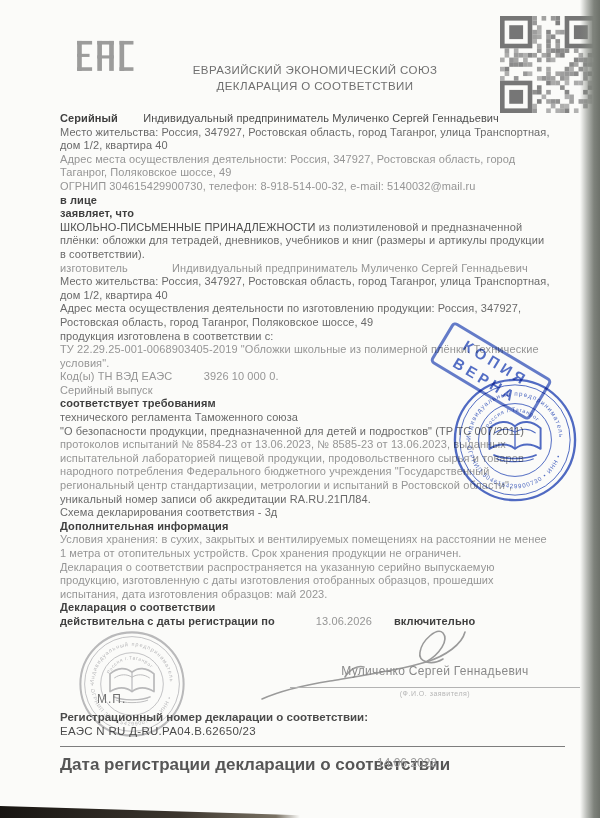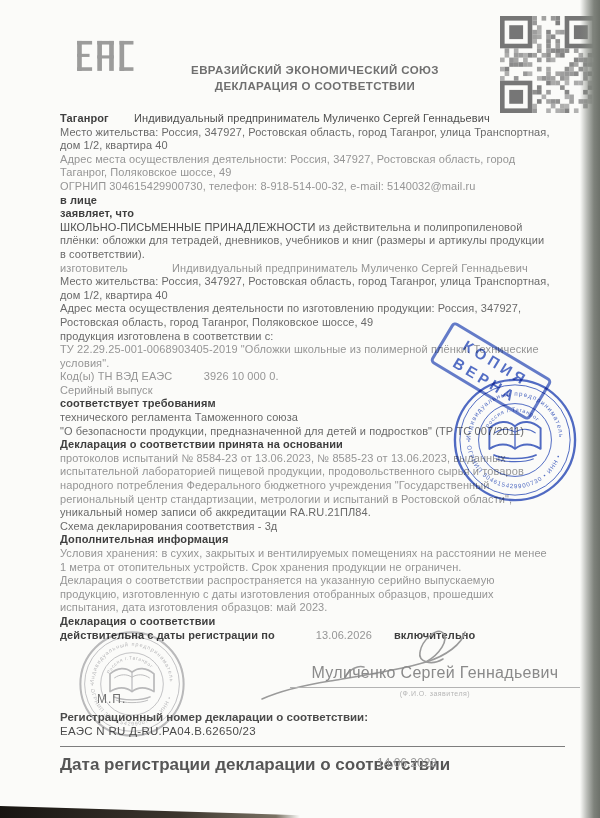--- a/index.html
+++ b/index.html
@@ -10,21 +10,21 @@
   }
   
   .edge-right{position:absolute;top:0;right:0;width:20px;height:100%;
     background:linear-gradient(to right,rgba(130,134,127,0) 0%,rgba(130,134,127,.55) 35%,#7e827b 70%,#6d716a 100%);}
   .edge-bottom{position:absolute;left:0;bottom:0;width:300px;height:20px;
     clip-path:polygon(0 40%,100% 86%,100% 100%,0 100%);
     background:linear-gradient(to right,#181512,#3c362e 60%,#7a7264 92%,rgba(122,114,100,0));}
   
   .eac{position:absolute;left:73px;top:34px;width:62px;height:50px;opacity:.85;}
   .title{position:absolute;left:140px;top:62px;width:350px;text-align:center;
-    font-weight:bold;font-size:11.5px;line-height:16px;color:#6f6f6f;letter-spacing:.4px;}
+    font-weight:normal;font-size:11.5px;line-height:16px;color:#6f6f6f;letter-spacing:.4px;}
   .qr{position:absolute;left:500px;top:16px;width:97px;height:97px;}
   
   .doc-body{position:absolute;left:60px;top:112px;width:528px;}
   .tl{white-space:pre;overflow:hidden;height:13.6px;line-height:13.6px;
     font-size:11px;color:#6a6a6a;letter-spacing:.1px;}
   .tl .b{font-weight:bold;color:#3f3f3f;}
   .tl .d{color:#4d4d4d;}
   .tl .l{color:#959595;}
   
   .stamp{position:absolute;mix-blend-mode:multiply;}
@@ -34,21 +34,21 @@
     border:3px solid rgba(62,92,193,.8);border-radius:5px;
     color:rgba(62,92,193,.88);text-align:center;
     font-weight:bold;font-size:15px;line-height:20px;letter-spacing:4px;
     padding-top:2px;box-sizing:border-box;
   }
   .round-blue{left:451px;top:376px;width:128px;height:128px;opacity:.9;}
   .round-grey{left:77px;top:629px;width:110px;height:110px;opacity:.85;}
   
   .sig-svg{position:absolute;left:250px;top:618px;width:230px;height:90px;}
   .sig-name{position:absolute;left:290px;top:664px;width:290px;text-align:center;
-    font-size:16px;color:#8a8a8a;letter-spacing:.3px;}
+    font-size:12px;color:#8a8a8a;letter-spacing:.3px;}
   .sig-line{position:absolute;left:290px;top:687px;width:290px;height:1px;background:#b3b3b3;}
   .sig-cap{position:absolute;left:290px;top:690px;width:290px;text-align:center;
     font-size:7px;color:#b5b5b5;letter-spacing:.5px;}
   .mp{position:absolute;left:97px;top:692px;font-size:12px;color:#707070;letter-spacing:1px;}
   
   .reg-label{position:absolute;left:60px;top:711px;font-size:11.5px;font-weight:bold;color:#4a4a4a;}
   .reg-num{position:absolute;left:60px;top:725px;font-size:11.5px;font-weight:normal;color:#4a4a4a;letter-spacing:.3px;}
   .hr{position:absolute;left:60px;top:746px;width:505px;height:1px;background:#7d7d7d;}
   .regdate-label{position:absolute;left:60px;top:755px;font-size:17px;font-weight:bold;color:#565656;}
   .regdate-val{position:absolute;left:377px;top:756px;font-size:12px;color:#9a9a9a;}
@@ -221,45 +221,44 @@
       <rect x="18" y="19" width="1" height="1" fill="#7a7a7a" opacity="0.72"></rect>
       <rect x="7" y="20" width="1" height="1" fill="#7a7a7a" opacity="0.77"></rect>
       <rect x="10" y="20" width="1" height="1" fill="#7a7a7a" opacity="0.58"></rect>
       <rect x="12" y="20" width="1" height="1" fill="#7a7a7a" opacity="0.59"></rect>
       <rect x="13" y="20" width="1" height="1" fill="#7a7a7a" opacity="0.65"></rect>
       <rect x="14" y="20" width="1" height="1" fill="#7a7a7a" opacity="0.93"></rect>
       <rect x="16" y="20" width="1" height="1" fill="#7a7a7a" opacity="0.56"></rect>
     </svg>
 
   <div class="doc-body">
-      <div class="tl"><span class="b">Таганрог</span><span>        </span><span class="d">Индивидуальный предприниматель Муличенко Сергей Геннадьевич</span></div>
+      <div class="tl"><span class="b">Серийный</span><span>        </span><span class="d">Индивидуальный предприниматель Муличенко Сергей Геннадьевич</span></div>
       <div class="tl"><span>Место жительства: Россия, 347927, Ростовская область, город Таганрог, улица Транспортная,</span></div>
       <div class="tl"><span>дом 1/2, квартира 40</span></div>
       <div class="tl"><span class="l">Адрес места осуществления деятельности: Россия, 347927, Ростовская область, город</span></div>
       <div class="tl"><span class="l">Таганрог, Поляковское шоссе, 49</span></div>
       <div class="tl"><span class="l">ОГРНИП 304615429900730, телефон: 8-918-514-00-32, e-mail: 5140032@mail.ru</span></div>
       <div class="tl"><span class="b">в лице</span></div>
       <div class="tl"><span class="b">заявляет, что</span></div>
-      <div class="tl"><span class="d">ШКОЛЬНО-ПИСЬМЕННЫЕ ПРИНАДЛЕЖНОСТИ</span><span> из действительна и полипропиленовой</span></div>
+      <div class="tl"><span class="d">ШКОЛЬНО-ПИСЬМЕННЫЕ ПРИНАДЛЕЖНОСТИ</span><span> из полиэтиленовой и предназначенной</span></div>
       <div class="tl"><span>плёнки: обложки для тетрадей, дневников, учебников и книг (размеры и артикулы продукции</span></div>
       <div class="tl"><span>в соответствии).</span></div>
       <div class="tl"><span class="l">изготовитель</span><span>              </span><span class="l">Индивидуальный предприниматель Муличенко Сергей Геннадьевич</span></div>
       <div class="tl"><span>Место жительства: Россия, 347927, Ростовская область, город Таганрог, улица Транспортная,</span></div>
       <div class="tl"><span>дом 1/2, квартира 40</span></div>
       <div class="tl"><span>Адрес места осуществления деятельности по изготовлению продукции: Россия, 347927,</span></div>
       <div class="tl"><span>Ростовская область, город Таганрог, Поляковское шоссе, 49</span></div>
       <div class="tl"><span>продукция изготовлена в соответствии с:</span></div>
       <div class="tl"><span class="l">ТУ 22.29.25-001-0068903405-2019 "Обложки школьные из полимерной плёнки. Технические</span></div>
       <div class="tl"><span class="l">условия".</span></div>
       <div class="tl"><span class="l">Код(ы) ТН ВЭД ЕАЭС</span><span>          </span><span class="l">3926 10 000 0.</span></div>
       <div class="tl"><span class="l">Серийный выпуск</span></div>
       <div class="tl"><span class="b">соответствует требованиям</span></div>
       <div class="tl"><span>технического регламента Таможенного союза</span></div>
       <div class="tl"><span>"О безопасности продукции, предназначенной для детей и подростков" (ТР ТС 007/2011)</span></div>
-      <div class="tl"><span class="b">Декларация о соответствии принята на основании</span></div>
       <div class="tl"><span class="l">протоколов испытаний № 8584-23 от 13.06.2023, № 8585-23 от 13.06.2023, выданных</span></div>
       <div class="tl"><span class="l">испытательной лабораторией пищевой продукции, продовольственного сырья и товаров</span></div>
       <div class="tl"><span class="l">народного потребления Федерального бюджетного учреждения "Государственный</span></div>
       <div class="tl"><span class="l">региональный центр стандартизации, метрологии и испытаний в Ростовской области",</span></div>
       <div class="tl"><span>уникальный номер записи об аккредитации RA.RU.21ПЛ84.</span></div>
       <div class="tl"><span>Схема декларирования соответствия - 3д</span></div>
       <div class="tl"><span class="b">Дополнительная информация</span></div>
       <div class="tl"><span class="l">Условия хранения: в сухих, закрытых и вентилируемых помещениях на расстоянии не менее</span></div>
       <div class="tl"><span class="l">1 метра от отопительных устройств. Срок хранения продукции не ограничен.</span></div>
       <div class="tl"><span class="l">Декларация о соответствии распространяется на указанную серийно выпускаемую</span></div>

